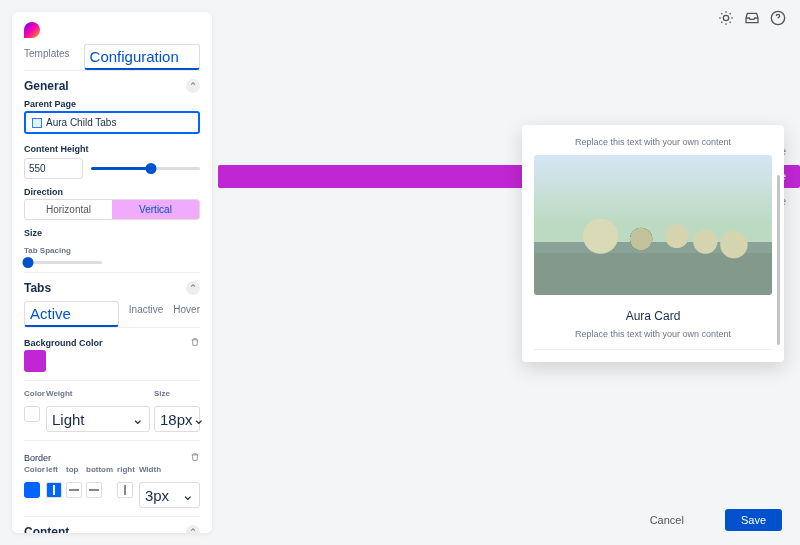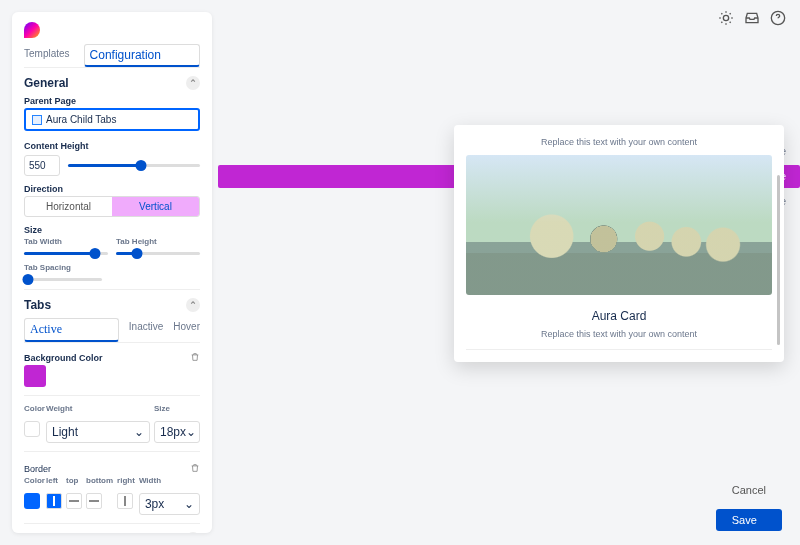--- a/index.html
+++ b/index.html
@@ -13,62 +13,62 @@
 .side-tabs { display:flex; gap:14px; font-size:10px; margin-bottom:8px; border-bottom:1px solid #eee; }
 .side-tab { padding:4px 0; color:#6b778c; cursor:pointer; }
 .side-tab.sel { color:#0052cc; border-bottom:2px solid #0052cc; }
 .section { margin:8px 0 4px; }
 .sect-hdr { display:flex; justify-content:space-between; align-items:center; font-weight:700; font-size:12px; color:#172b4d; margin-bottom:6px; }
 .collapse { width:14px; height:14px; border-radius:50%; background:#eee; display:flex; align-items:center; justify-content:center; font-size:9px; color:#888; cursor:pointer; }
 .lbl { font-size:9px; font-weight:700; color:#172b4d; margin:4px 0 2px; }
 .page-sel { border:2px solid #0065ff; border-radius:3px; padding:4px 6px; display:flex; align-items:center; gap:4px; font-size:10px; color:#172b4d; }
 .page-ico { width:10px; height:10px; border:1px solid #2684ff; background:#e6f0ff; }
 .row { display:flex; align-items:center; gap:8px; margin:4px 0; }
-.numbox { width:36px; border:1px solid #ddd; border-radius:3px; padding:4px; font-size:10px; color:#172b4d; }
+.numbox { width:59px; border:1px solid #ddd; border-radius:3px; padding:4px; font-size:10px; color:#172b4d; }
 .slider { flex:1; height:3px; background:#ddd; border-radius:2px; position:relative; }
 .slider .fill { position:absolute; left:0; height:100%; background:#0052cc; border-radius:2px; }
 .slider .knob { position:absolute; top:-4px; width:11px; height:11px; border-radius:50%; background:#0052cc; transform:translateX(-50%); }
 .toggle { display:flex; border:1px solid #ddd; border-radius:3px; overflow:hidden; }
 .toggle div { flex:1; text-align:center; padding:4px 0; font-size:10px; color:#555; cursor:pointer; }
 .toggle div.on { background:#f0abfc; color:#0052cc; }
 .sub-tabs { display:flex; gap:10px; font-size:10px; margin:4px 0 6px; border-bottom:1px solid #eee; }
 .sub-tab { padding:3px 0; color:#6b778c; cursor:pointer; }
-.sub-tab.sel { color:#0052cc; border-bottom:2px solid #0052cc;font-family:Liberation Serif, serif; }
+.sub-tab.sel { color:#0052cc; border-bottom:2px solid #0052cc; }
 .swatch { width:22px; height:22px; border-radius:3px; }
 .grid2 { display:flex; gap:8px; }
 .grid2 > div { flex:1; }
-.sel { width:100%; border:1px solid #ddd; border-radius:3px; padding:3px 5px; font-size:12px; background:#fff; color:#172b4d; display:flex; justify-content:space-between; align-items:center; }
+.sel { width:100%; border:1px solid #ddd; border-radius:3px; padding:3px 5px; font-size:15px; background:#fff; color:#172b4d; display:flex; justify-content:space-between; align-items:center; }
 .mini { font-size:8px; color:#6b778c; font-weight:600; }
 .trash { width:10px; height:10px; color:#888; cursor:pointer; }
 .border-row { display:flex; gap:4px; align-items:flex-start; }
 .border-col { display:flex; flex-direction:column; gap:8px; }
 .bbox { width:16px; height:16px; border:1px solid #ddd; border-radius:2px; display:flex; align-items:center; justify-content:center; cursor:pointer; }
 .bbox.sel-b { background:#0065ff; }
 .bbox .bl { background:#888; }
 .bbox.sel-b .bl { background:#fff; }
 .preview { position:absolute; top:140px; left:218px; right:0; }
 .prow { padding:6px 14px; text-align:right; font-size:10px; color:#6b778c; background:#f4f5f7; margin-bottom:2px; border-radius:2px; }
 .prow.active { background:#c026d3; color:#fff; }
-.card-wrap { position:absolute; top:125px; right:16px; width:330px; background:#fff; border-radius:4px; box-shadow:0 6px 20px rgba(0,0,0,.15); padding:12px; }
+.card-wrap { position:absolute; top:125px; right:16px; width:262px; background:#fff; border-radius:4px; box-shadow:0 6px 20px rgba(0,0,0,.15); padding:12px; }
 .card-hint { text-align:center; font-size:9px; color:#6b778c; margin-bottom:8px; }
 .card-img { width:100%; height:140px; border-radius:3px; background:
  linear-gradient(180deg, rgba(216,232,248,.95) 0%, rgba(200,230,200,.6) 48%, rgba(200,230,200,.6) 48%),
  radial-gradient(circle at 28% 58%, #f2c79b 0 9%, transparent 9.5%),
  radial-gradient(circle at 45% 60%, #b98a56 0 7%, #333 7% 7.2%, transparent 7.5%),
  radial-gradient(circle at 60% 58%, #e8ba8a 0 7%, transparent 7.5%),
  radial-gradient(circle at 72% 62%, #e8ba8a 0 6%, transparent 6.5%),
  radial-gradient(circle at 84% 64%, #e8ba8a 0 6%, transparent 6.5%),
  linear-gradient(180deg, transparent 62%, #2c3e50 62% 70%, #1a2530 70% 100%);
  background-color:#aac8b8;
 }
 .card-title { text-align:center; font-size:12px; font-weight:400; color:#172b4d; margin:14px 0 6px; }
 .card-sub { text-align:center; font-size:9px; color:#6b778c; margin-bottom:10px; }
 .card-hr { border:none; border-top:1px solid #eee; }
 .scroll-ind { position:absolute; right:4px; top:50px; width:3px; height:170px; background:#c4c4c4; border-radius:2px; }
-.footer { position:absolute; bottom:14px; right:18px; display:flex; gap:8px;flex-direction:column; }
+.footer { position:absolute; bottom:14px; right:18px; display:flex; gap:25px; }
 .btn { padding:5px 16px; border-radius:3px; font-size:11px; cursor:pointer; }
 .btn-cancel { background:transparent; color:#555; }
 .btn-save { background:#0052cc; color:#fff; }
 .rule { border:none; border-top:1px solid #eee; margin:8px 0; }
 .lbl-row { display:flex; align-items:center; justify-content:space-between; }
 svg { display:block; }
 </style>
 </head>
 <body>
 
@@ -116,36 +116,20 @@
         </div>
   </div>
 
   <div class="lbl" style="margin-top:8px">Direction</div>
   <div class="toggle">
    <div>Horizontal</div>
    <div class="on">Vertical</div>
   </div>
 
   <div class="lbl" style="margin-top:8px">Size</div>
-  <div class="grid2">
-   <div>
-    <div class="mini">Tab Width</div>
-    <div class="slider" style="margin-top:6px">
-            <div class="fill" style="width:85%"></div>
-            <div class="knob" style="left:85%"></div>
-          </div>
-   </div>
-   <div>
-    <div class="mini">Tab Height</div>
-    <div class="slider" style="margin-top:6px">
-            <div class="fill" style="width:25%"></div>
-            <div class="knob" style="left:25%"></div>
-          </div>
-   </div>
-  </div>
   <div class="mini" style="margin-top:8px">Tab Spacing</div>
   <div class="slider" style="margin-top:6px;width:78px">
         <div class="fill" style="width:5%"></div>
         <div class="knob" style="left:5%"></div>
       </div>
  </div>
 
  <hr class="rule">
 
  <div class="section">

